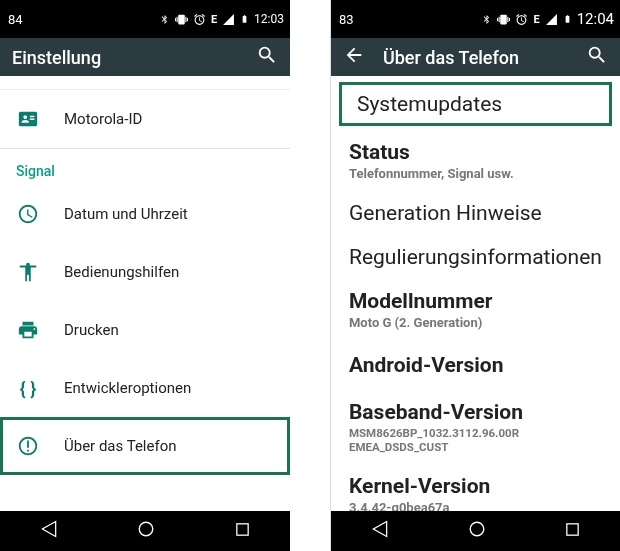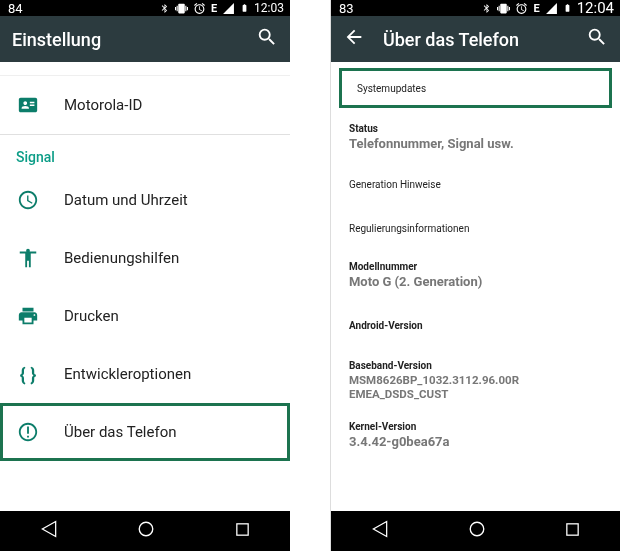--- a/index.html
+++ b/index.html
@@ -2,45 +2,45 @@
 <html><head>
 <meta charset="utf-8">
 <style>
   * { box-sizing: border-box; margin: 0; padding: 0; }
   html, body { width: 620px; height: 551px; font-family: Roboto, "Helvetica Neue", Arial, sans-serif; background: #fff; }
   .wrap { display: flex; width: 620px; height: 551px; }
   .phone { width: 310px; height: 551px; display: flex; flex-direction: column; background: #fafafa; position: relative; }
   .phone + .phone { border-left: 1px solid #ddd; margin-left: 40px; }
 
   
-  .statusbar { height: 16px; background: #000; color: #fff; display: flex; align-items: center; justify-content: flex-end; font-size: 12px; padding: 0 6px; gap: 5px; }
+  .statusbar { height: 38px; background: #000; color: #fff; display: flex; align-items: center; justify-content: flex-end; font-size: 12px; padding: 0 6px; gap: 5px; }
   .statusbar .left { margin-right: auto; padding-left: 2px; font-size: 13px; }
   .statusbar svg { fill: #fff; }
   .sb-icon { display: inline-flex; align-items: center; }
 
   
-  .appbar { height: 46px; background: #2c3b3f; color: #fff; display: flex; align-items: center; padding: 8px 12px; gap: 18px; }
+  .appbar { height: 38px; background: #2c3b3f; color: #fff; display: flex; align-items: center; padding: 8px 12px; gap: 18px; }
   .appbar .title { font-size: 18px; font-weight: 500; flex: 1; }
   .appbar .icon svg { fill: #fff; }
 
   
   .content { flex: 1; overflow: hidden; background: #fff; }
   .row { display: flex; align-items: center; min-height: 58px; padding: 12px 16px; gap: 24px; }
   .row .icon { width: 24px; display: flex; justify-content: center; }
   .row .icon svg { fill: #0c7d6a; }
   .row .label { font-size: 15px; color: #222; }
   .row .sub { font-size: 13px; color: #777; margin-top: 2px; }
   .divider { height: 1px; background: #e0e0e0; margin: 0; }
   .section-header { color: #0c9d87; font-size: 14px; font-weight: 500; padding: 14px 16px 6px; }
   .partial-top { height: 14px; border-bottom: 1px solid #e0e0e0; }
   .tcol { display: flex; flex-direction: column; font-weight: bold; }
 
   .highlight { outline: 3px solid #1c734f; outline-offset: -3px; }
   .row2 { padding: 10px 18px; min-height: 50px; }
-  .row2 .label { font-size: 10px; color: #222; }
+  .row2 .label { font-size: 21px; color: #222; }
   .row2.small-gap { min-height: 44px; }
 
   
   .navbar { height: 40px; background: #000; display: flex; align-items: center; justify-content: space-around; }
   .navbar .nb svg { fill: #fff; }
   .navbar .nb { padding: 6px 20px; }
 
   .faded-top { opacity: 0.5; }
 </style>
 </head>

